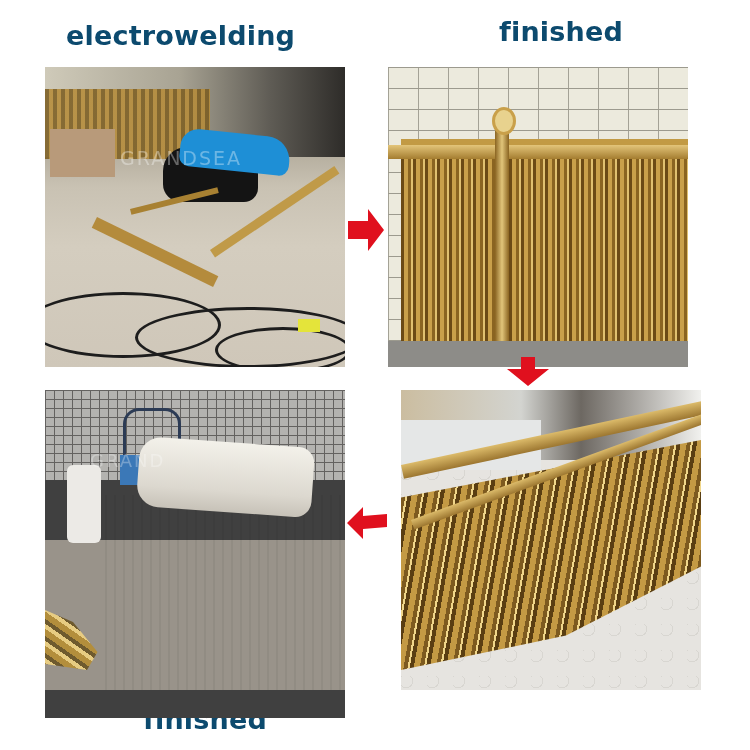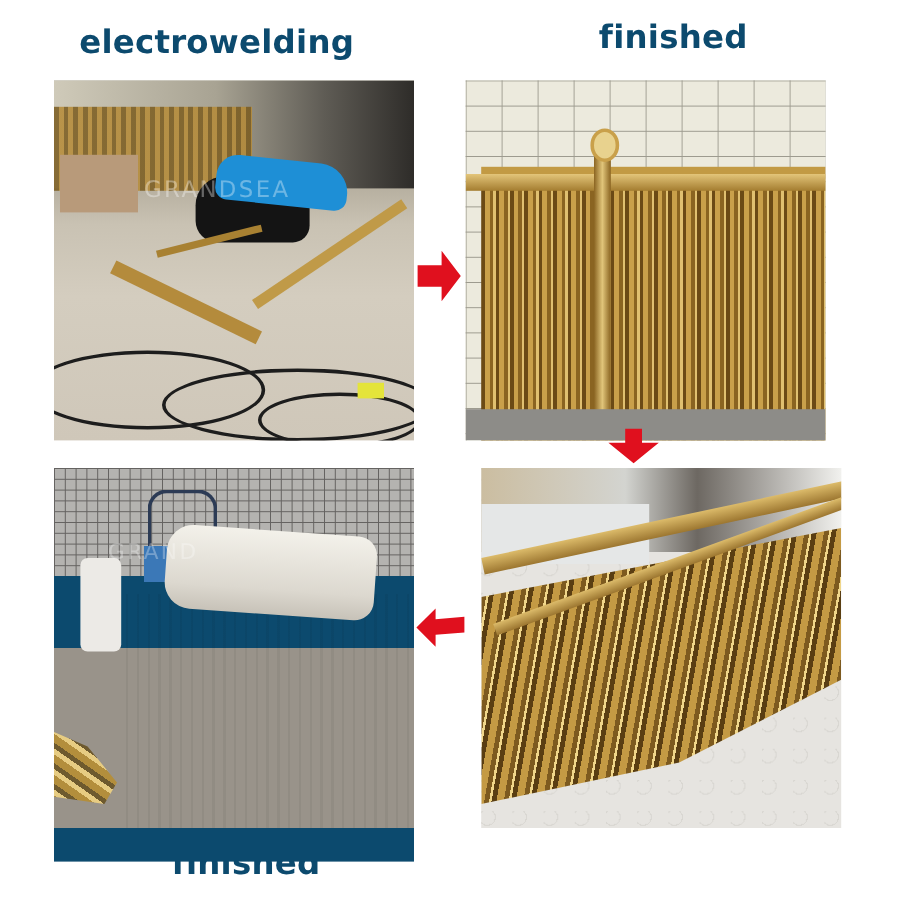--- a/index.html
+++ b/index.html
@@ -46,21 +46,21 @@
       #e6e4e0;}
   #p3 .back{position:absolute;left:0;top:0;width:100%;height:70px;background:linear-gradient(90deg,#cbbda0 0%,#d3d4d0 40%,#6d6862 60%,#f1f1ee 100%);}
   #p3 .plastic{position:absolute;left:0;top:30px;width:140px;height:50px;background:#e5e7e7;}
   #p3 .railing{position:absolute;left:0;top:50px;width:300px;height:230px;
     background:repeating-linear-gradient(100deg,#5a3e12 0 4px,#c49a44 4px 10px,#7d5a1f 10px 14px,#f0d68a 14px 16px);
     clip-path:polygon(0 25%,100% 0,100% 55%,55% 85%,0 100%);}
   #p3 .rail-top{position:absolute;left:0;top:75px;width:330px;height:14px;background:linear-gradient(#dcbb6a,#9c7630);transform:rotate(-12deg);transform-origin:left top;}
   #p3 .rail-top2{position:absolute;left:10px;top:130px;width:330px;height:10px;background:linear-gradient(#dcbb6a,#9c7630);transform:rotate(-20deg);transform-origin:left top;}
 
   
-  #p4{left:45px;top:390px;width:300px;height:328px;background:#0c4a6e;}
+  #p4{left:45px;top:390px;width:300px;height:328px;background:#404040;}
   #p4 .back{position:absolute;left:0;top:0;width:100%;height:90px;
     background:
       linear-gradient(#646260 1px,transparent 1px) 0 0/9px 9px,
       linear-gradient(90deg,#646260 1px,transparent 1px) 0 0/9px 9px,
       #b4b3b0;}
   #p4 .floor{position:absolute;left:0;top:150px;width:100%;height:150px;background:#99938a;}
   #p4 .machine{position:absolute;left:60px;top:105px;width:240px;height:195px;background:linear-gradient(90deg,#d8d8d6,#ececea 40%,#dededc);
     background-image:repeating-linear-gradient(90deg,rgba(0,0,0,.05) 0 2px,transparent 2px 9px);}
   #p4 .roll{position:absolute;left:93px;top:52px;width:175px;height:70px;background:linear-gradient(#f3f1ea,#dcd8cf 70%,#c7c2b8);border-radius:22px 16px 16px 22px;transform:rotate(4deg);}
   #p4 .bag{position:absolute;left:22px;top:75px;width:34px;height:78px;background:#eceae6;border-radius:6px;}

